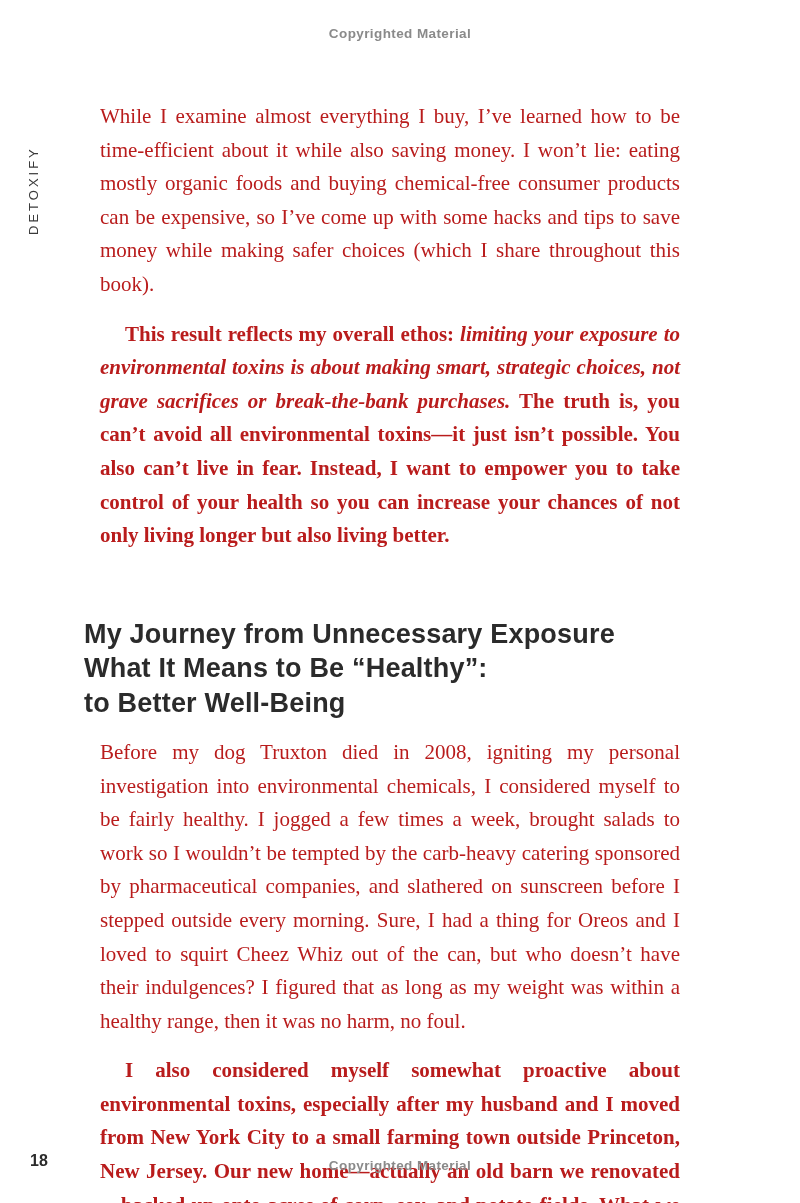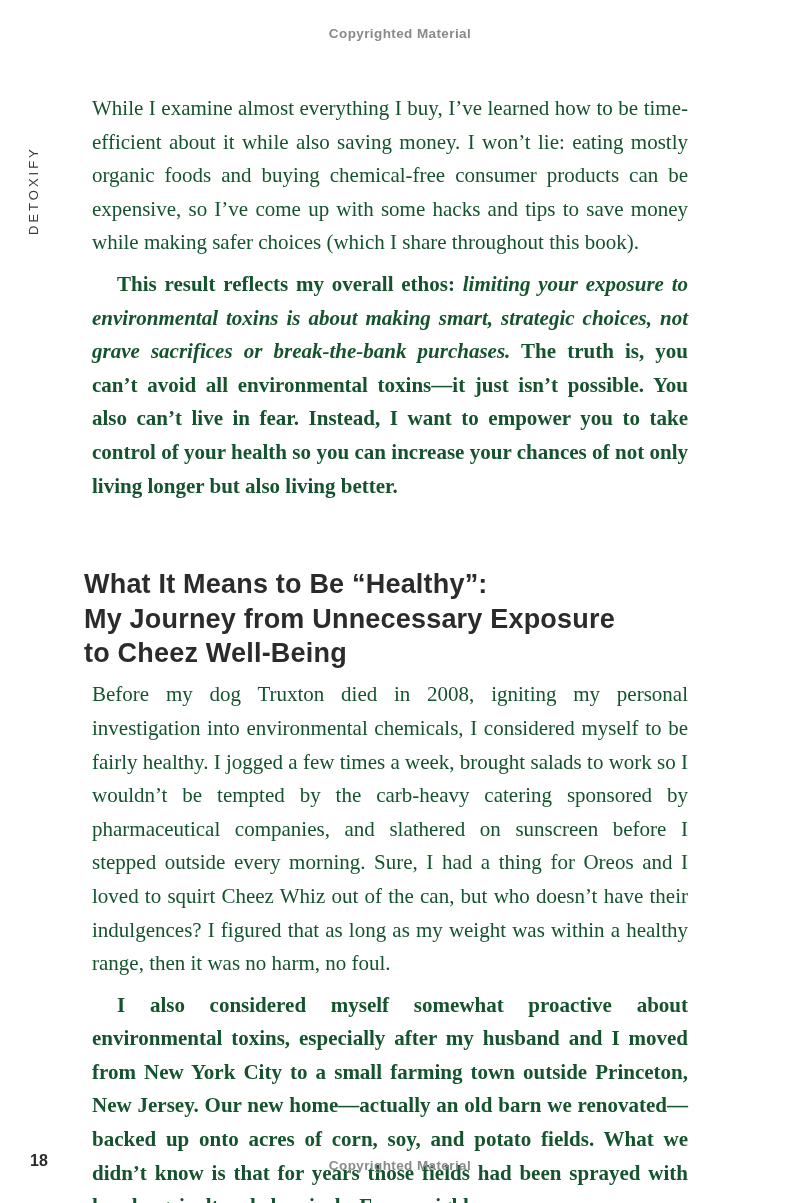--- a/index.html
+++ b/index.html
@@ -40,25 +40,25 @@
     letter-spacing: 3px;
     color: #3a3a3a;
   }
   .content {
     position: absolute;
     left: 84px;
     top: 84px;
     width: 612px;
   }
   p.body {
-    margin: 8px;
+    margin: 16px;
     font-size: 21px;
     line-height: 33.6px;
     text-align: justify;
-    color: #14532d;
+    color: #b91c1c;
   }
   p.body.indent { text-indent: 25px; font-weight: bold; }
   p.body em { font-style: italic; }
   h2.heading {
     margin: 64px 0 3px 0;
     font-family: "Liberation Sans", sans-serif;
     font-weight: bold;
     font-size: 27px;
     line-height: 34.4px;
     letter-spacing: 0.2px;
@@ -97,23 +97,23 @@
 
   <div class="spine">DETOXIFY</div>
 
   <div class="content">
 
     <p class="body">While I examine almost everything I buy, I’ve learned how to be time-efficient about it while also saving money. I won’t lie: eating mostly organic foods and buying chemical-free consumer products can be expensive, so I’ve come up with some hacks and tips to save money while making safer choices (which I share throughout this book).</p>
 
     <p class="body indent"><span>This result reflects my overall ethos: </span><em>limiting your exposure to environmental toxins is about making smart, strategic choices, not grave sacrifices or break-the-bank purchases.</em><span> The truth is, you can’t avoid all environmental toxins—it just isn’t possible. You also can’t live in fear. Instead, I want to empower you to take control of your health so you can increase your chances of not only living longer but also living better.</span></p>
 
     <h2 class="heading">
+      <span class="hline">My Journey from Unnecessary Exposure</span>
       <span class="hline">What It Means to Be “Healthy”:</span>
-      <span class="hline">My Journey from Unnecessary Exposure</span>
-      <span class="hline">to Cheez Well-Being</span>
+      <span class="hline">to Better Well-Being</span>
     </h2>
 
     <p class="body">Before my dog Truxton died in 2008, igniting my personal investigation into environmental chemicals, I considered myself to be fairly healthy. I jogged a few times a week, brought salads to work so I wouldn’t be tempted by the carb-heavy catering sponsored by pharmaceutical companies, and slathered on sunscreen before I stepped outside every morning. Sure, I had a thing for Oreos and I loved to squirt Cheez Whiz out of the can, but who doesn’t have their indulgences? I figured that as long as my weight was within a healthy range, then it was no harm, no foul.</p>
 
     <p class="body indent">I also considered myself somewhat proactive about environmental toxins, especially after my husband and I moved from New York City to a small farming town outside Princeton, New Jersey. Our new home—actually an old barn we renovated—backed up onto acres of corn, soy, and potato fields. What we didn’t know is that for years those fields had been sprayed with harsh agricultural chemicals. From neighbors,</p>
 
   </div>
 
   <span class="page-number">18</span>
 

